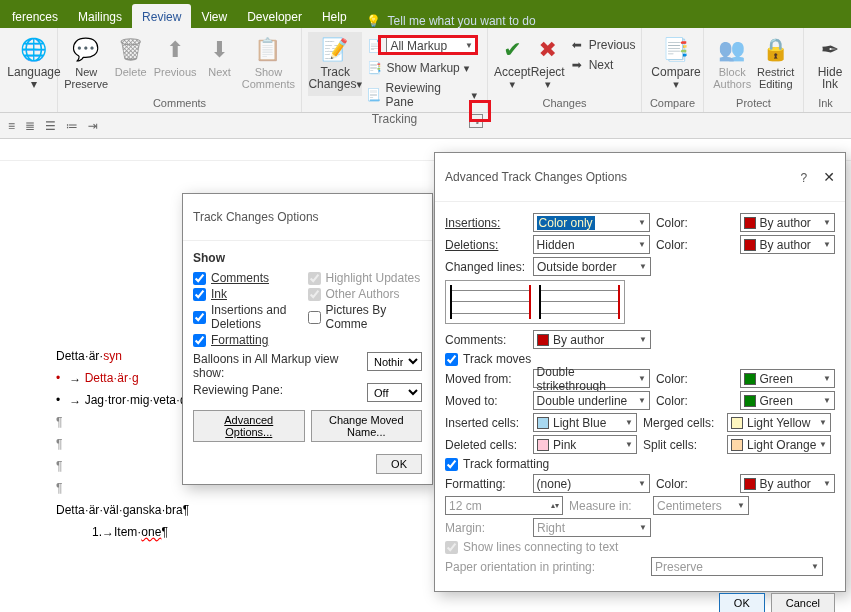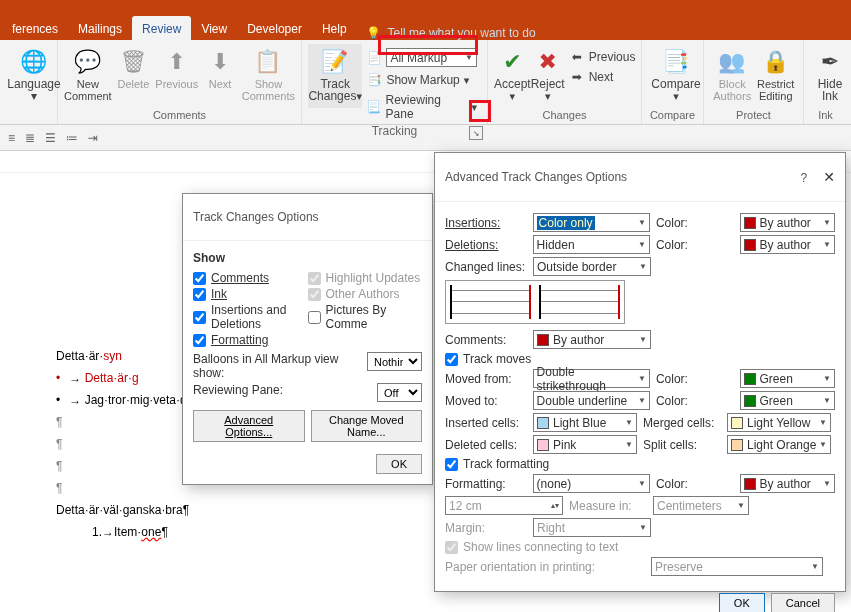--- a/index.html
+++ b/index.html
@@ -1,17 +1,17 @@
 <!DOCTYPE html>
 <html><head>
 <meta charset="utf-8">
 <style>
   *{box-sizing:border-box;font-family:'Segoe UI',Tahoma,sans-serif;font-size:12px;margin:0;padding:0}
   body{background:#fff;width:851px;height:612px;overflow:hidden;position:relative}
-  .ribbon-tabs{background:#c2410c;color:#fff;height:40px;display:flex;align-items:flex-end;padding-left:2px}
+  .ribbon-tabs{background:#4d7c0f;color:#fff;height:28px;display:flex;align-items:flex-end;padding-left:2px}
   .tab{padding:6px 10px 4px;cursor:pointer}
   .tab.active{background:#f3f3f3;color:#2b579a;border-radius:3px 3px 0 0}
   .tell-me{display:flex;align-items:center;gap:6px;padding:0 10px;color:#cde}
   .ribbon{background:#f3f3f3;height:85px;display:flex;border-bottom:1px solid #d0d0d0}
   .group{border-right:1px solid #e1e1e1;padding:4px 6px 2px;display:flex;flex-direction:column;justify-content:space-between}
   .group-lbl{text-align:center;color:#666;font-size:11px;padding:1px 0;position:relative}
   .launcher{position:absolute;right:-2px;bottom:-1px;width:14px;height:14px;border:1px solid #888;display:flex;align-items:center;justify-content:center;font-size:8px;color:#555;cursor:pointer}
   .hl-red{position:absolute;border:3px solid #e8131f;pointer-events:none}
   .btn-lg{display:flex;flex-direction:column;align-items:center;justify-content:flex-start;width:56px;height:64px;padding-top:2px;color:#444;cursor:pointer}
   .btn-lg .ico{height:32px;display:flex;align-items:center;justify-content:center;font-size:22px}
@@ -74,21 +74,21 @@
     <div class="btn-lg">
       <div class="ico">🌐</div>
       <div class="lbl"><span>Language</span><br><span>▾</span></div>
     </div>
     <div class="group-lbl">&nbsp;</div>
   </div>
   <div class="group" style="width:244px">
     <div style="display:flex">
       <div class="btn-lg">
           <div class="ico">💬</div>
-          <div class="lbl">New Comment</div>
+          <div class="lbl">New Preserve</div>
         </div>
       <div class="btn-lg disabled">
           <div class="ico">🗑</div>
           <div class="lbl">Delete</div>
         </div>
       <div class="btn-lg disabled">
           <div class="ico">⬆</div>
           <div class="lbl">Previous</div>
         </div>
       <div class="btn-lg disabled">
@@ -241,21 +241,21 @@
             <span>Pictures By Comme</span>
           </label>
       </div>
     </div>
     <div class="fld-row">
         <span>Balloons in All Markup view show:</span>
         <select style="width:55px"><option>Nothing</option></select>
       </div>
     <div class="fld-row">
         <span>Reviewing Pane:</span>
-        <select style="width:45px"><option>Off</option></select>
+        <select style="width:55px"><option>Off</option></select>
       </div>
     <div style="display:flex;gap:6px;margin-top:8px">
       <button class="winbtn" style="flex:1;text-decoration:underline">Advanced Options...</button>
       <button class="winbtn" style="flex:1">Change Moved Name...</button>
     </div>
   </div>
   <div class="dlg-btns">
       <button class="winbtn">OK</button>
     </div>
 </div>

